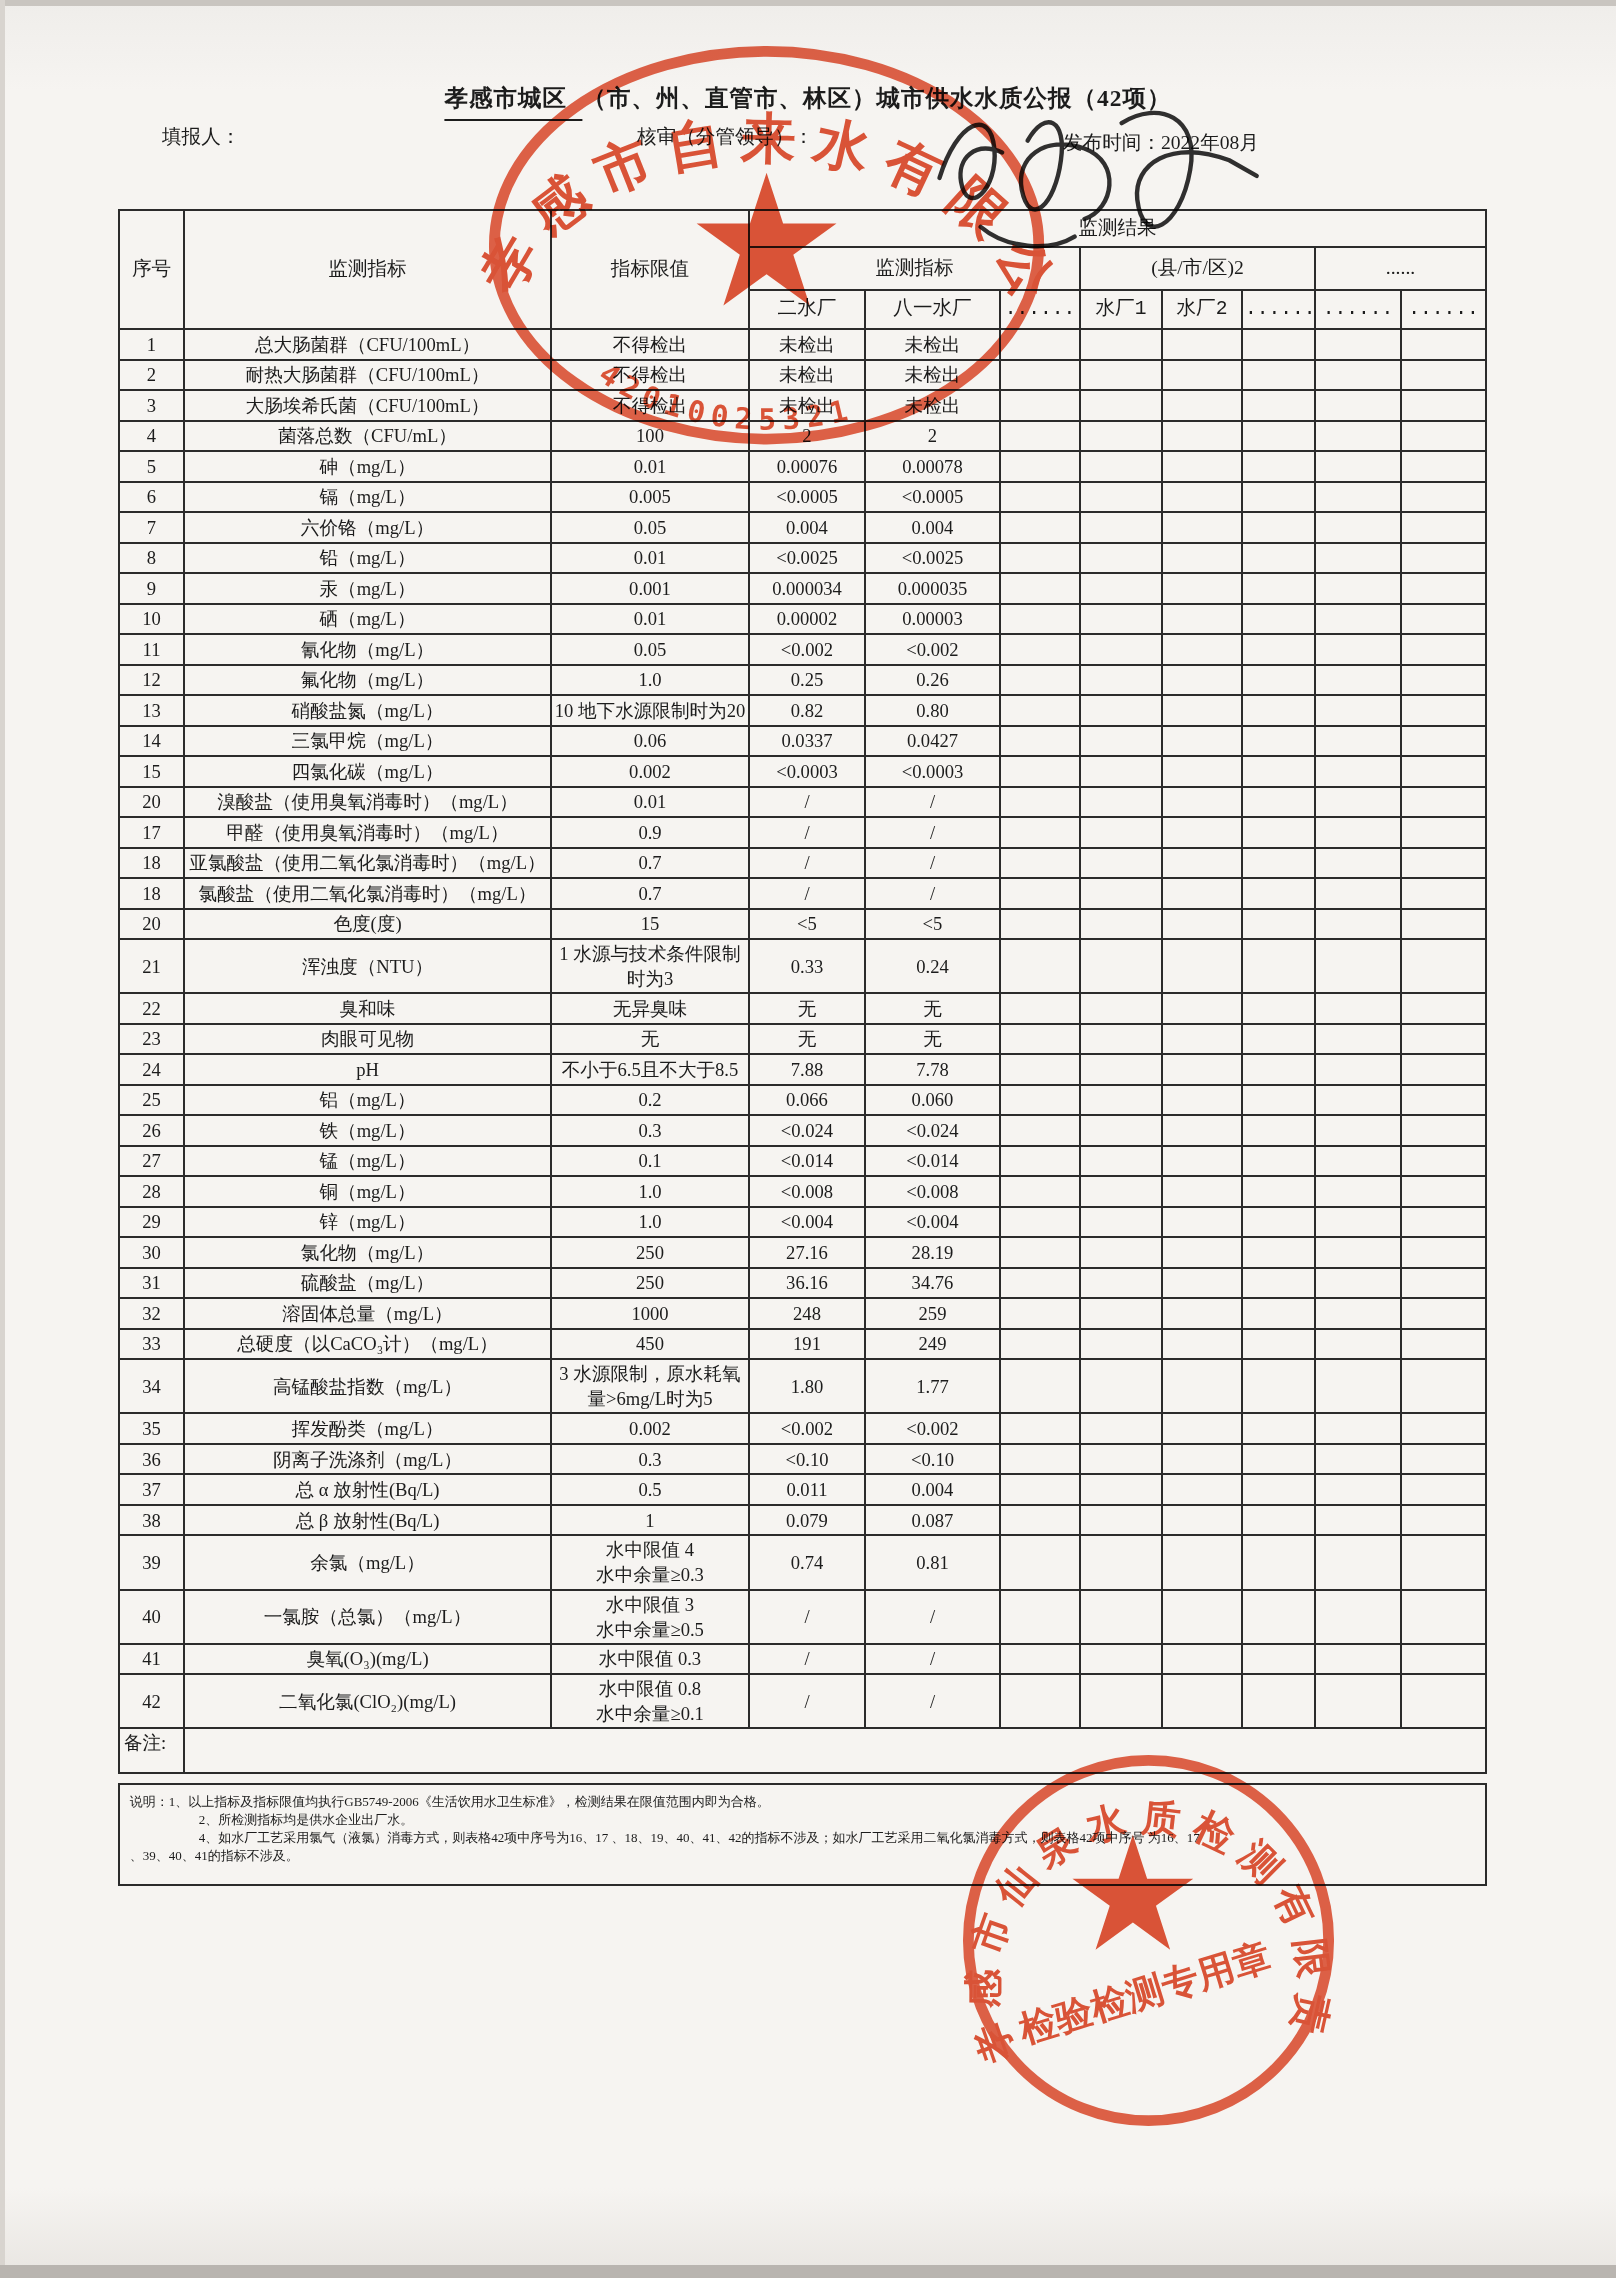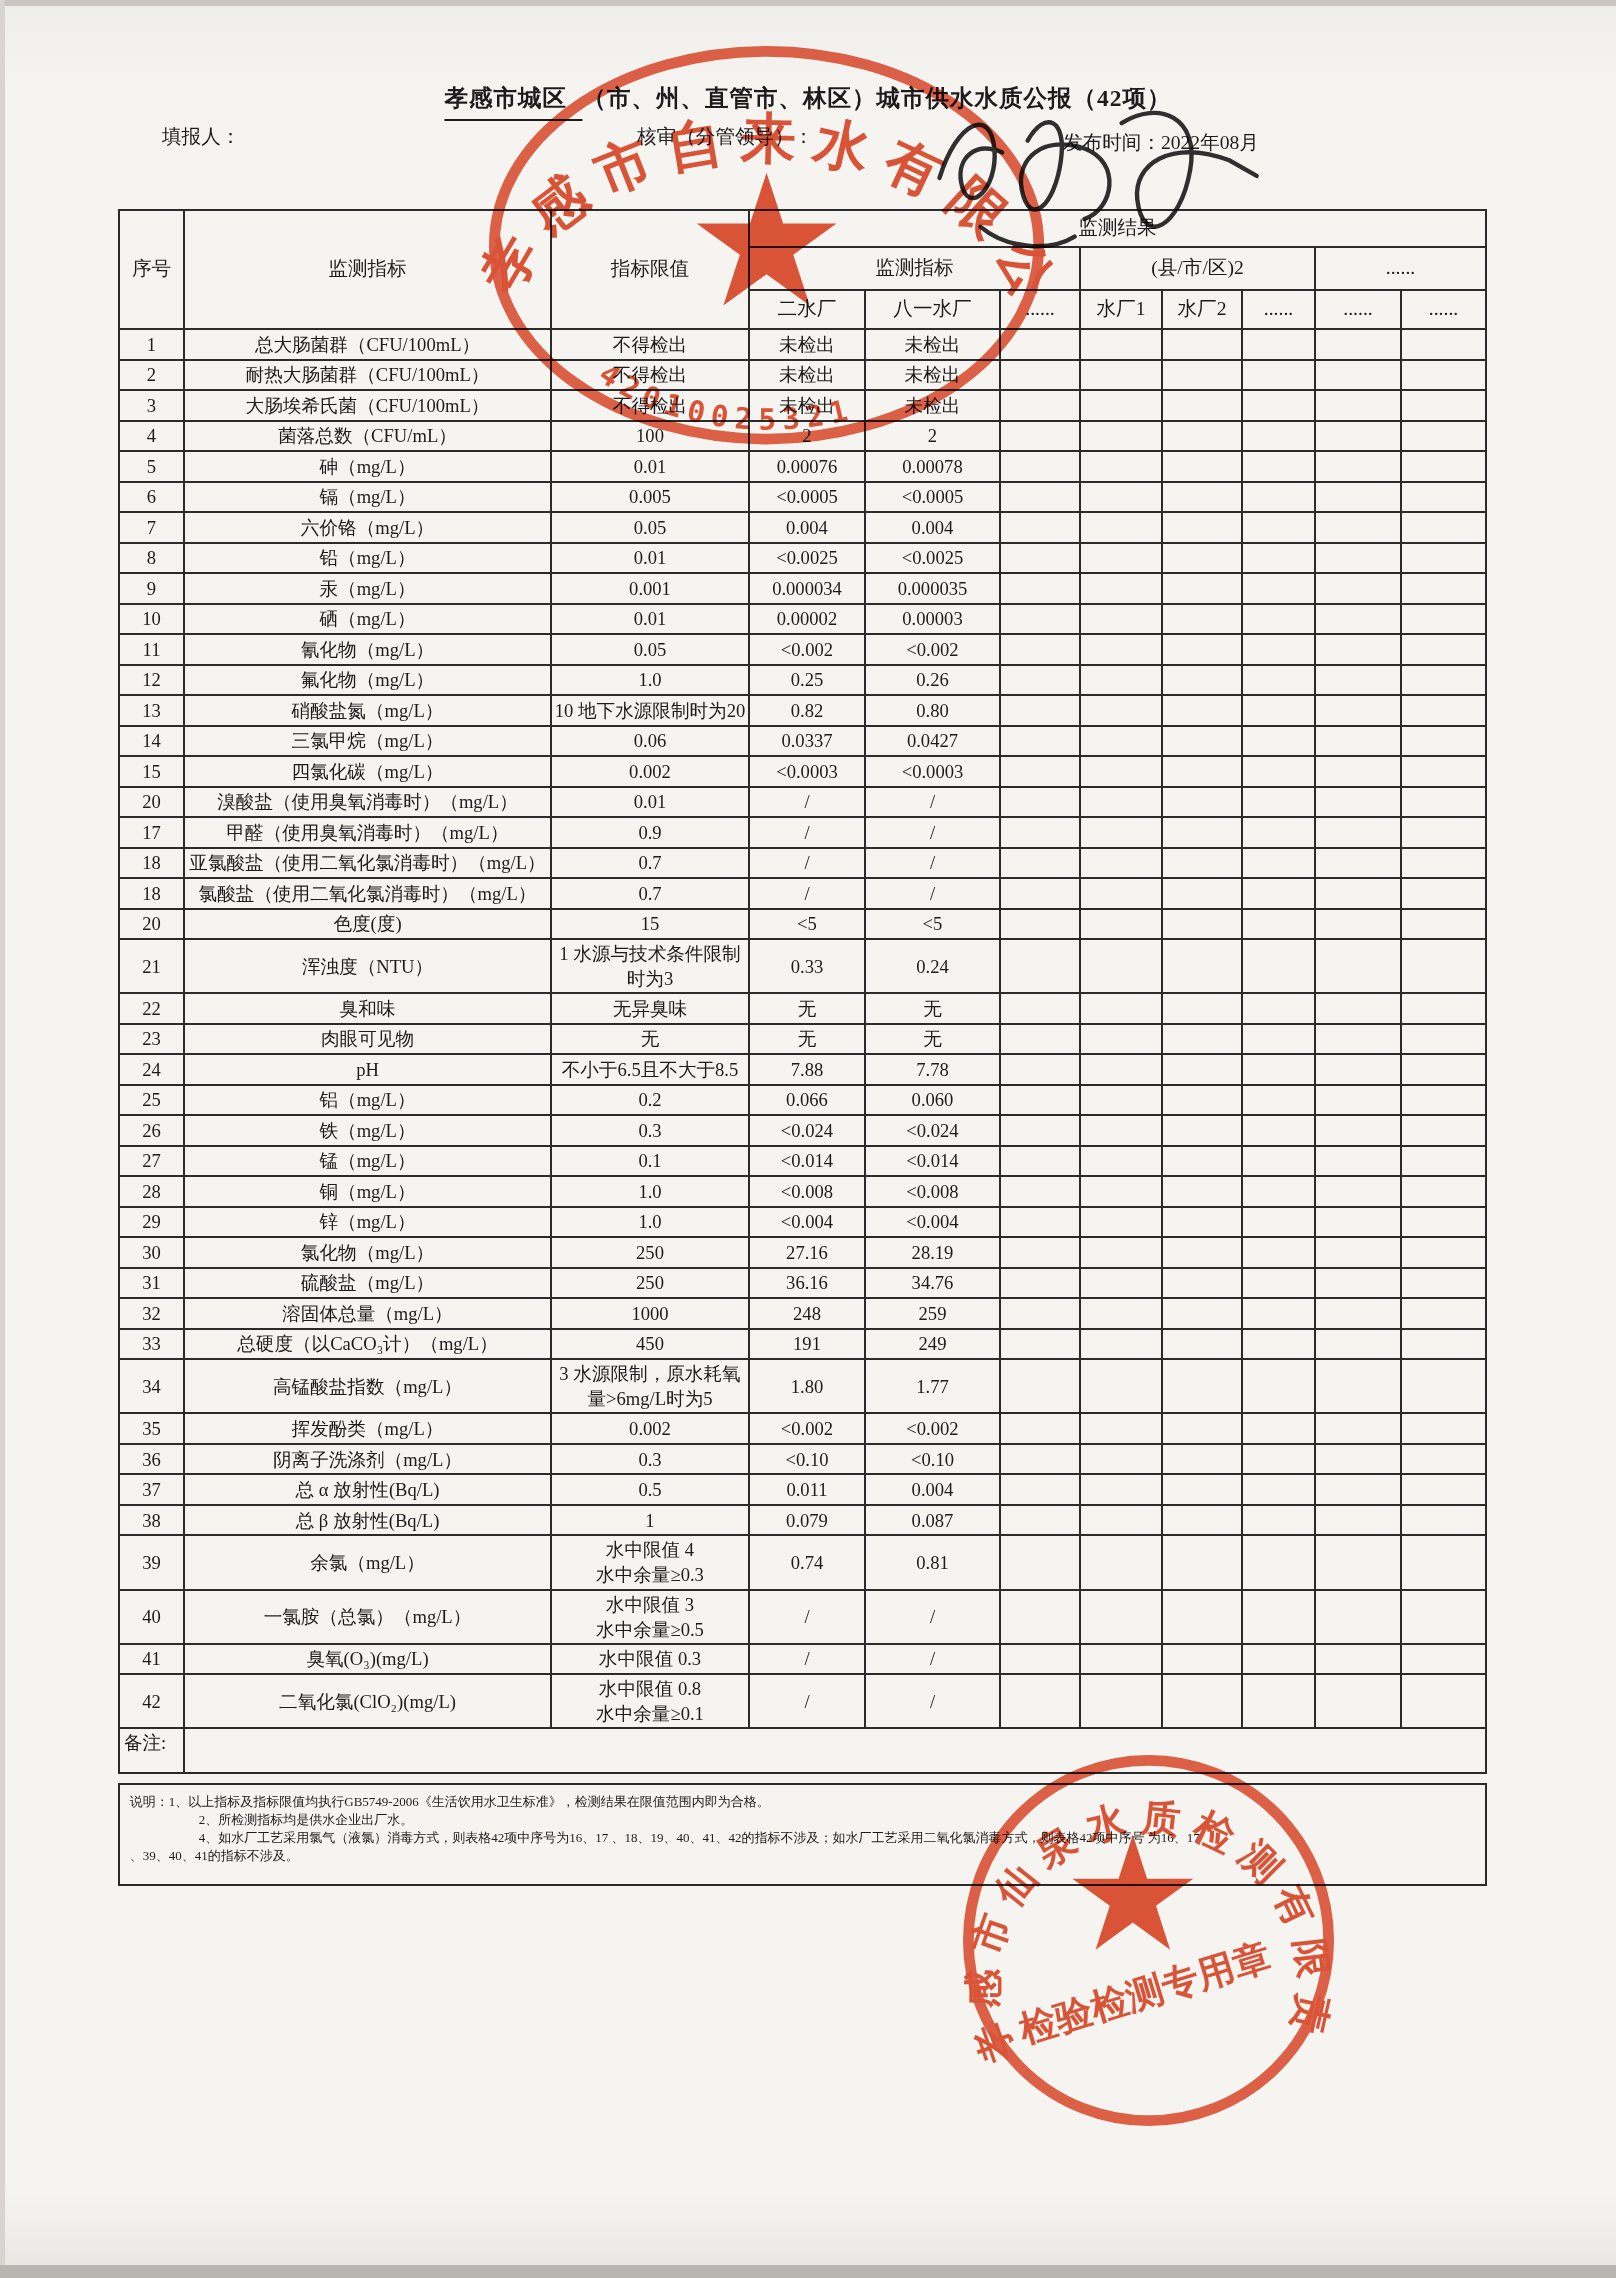--- a/index.html
+++ b/index.html
@@ -27,21 +27,21 @@
   .sheet{position:absolute; left:118px; top:209px; width:1367px;}
 
   table.report{border-collapse:collapse; table-layout:fixed; width:1367px;}
   table.report th, table.report td{
     border:2px solid #2b2b2b; padding:1px 2px; text-align:center;
     font-weight:normal; font-size:18.6px; line-height:1.35; overflow:hidden;
   }
   table.report th{font-size:19.6px;}
   thead tr.ra th{height:33px;}
   thead tr.rb th{height:39px;}
-  thead tr.rc th{height:35px;}
+  thead tr.rc th{height:35px;font-family:Liberation Mono, monospace;}
   td.seq{font-size:17.6px;}
   td.ind{text-align:left; padding-left:6.9px;}
   td.lim{font-size:18.6px;}
   td.val{font-size:17.6px;}
   tbody tr td{height:26.5px;}
   tr.remark td{height:41px; text-align:left; vertical-align:top; padding-top:1px; padding-left:3.9px; font-size:18.6px;}
 
   .notes{
     margin-top:8.8px; border:2.5px solid #2b2b2b; padding:7.8px 5.9px 19.6px 7.8px;
     font-size:13px; line-height:1.38; width:1351px;

